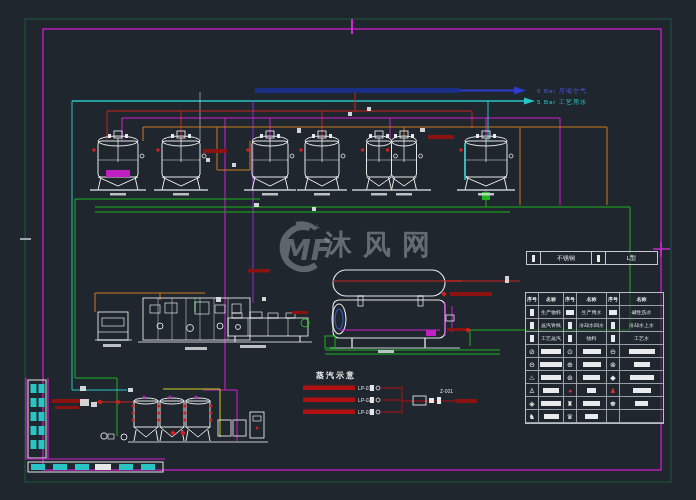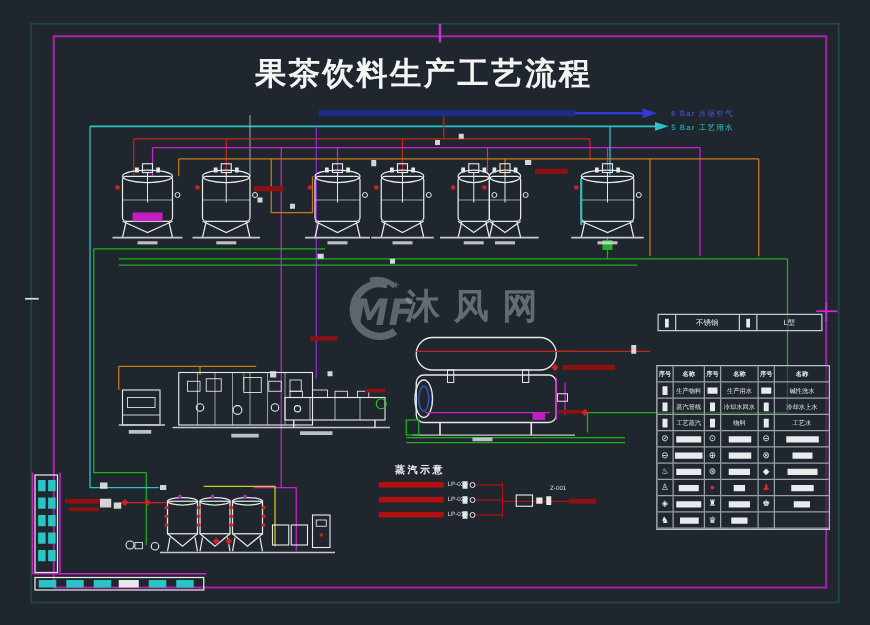--- a/index.html
+++ b/index.html
@@ -405,21 +405,20 @@
       </g>
 
   <g opacity="0.55">
     <path d="M310,228 a21,21 0 1 0 6,37" fill="none" stroke="#9499a0" stroke-width="6"></path>
     <path d="M296,224 a23,23 0 0 1 20,5" fill="none" stroke="#9499a0" stroke-width="4"></path>
     <text x="282" y="260" font-size="29" font-weight="bold" font-style="italic" fill="#9499a0" font-family="DejaVu Sans, Liberation Sans, sans-serif">MF</text>
     <text x="314" y="231" font-size="10" fill="#9499a0">+</text>
   </g>
 </svg>
 
-<div class="ov title" style="left:204px;top:42px;">果茶饮料生产工艺流程</div>
 
 <div class="ov util" style="left:537px;top:87px;color:#4b5be0;">6 Bar 压缩空气</div>
 <div class="ov util" style="left:537px;top:98px;color:#25c8c8;">5 Bar 工艺用水</div>
 
 <div class="ov wm-name" style="left:324px;top:226px;">沐风网</div>
 
 <div class="ov steam-title" style="left:316px;top:370px;text-align:center;">蒸汽示意</div>
 <div class="ov lp" style="left:358px;top:385px;">LP-030</div>
 <div class="ov lp" style="left:358px;top:397px;">LP-020</div>
 <div class="ov lp" style="left:358px;top:409px;">LP-010</div>

